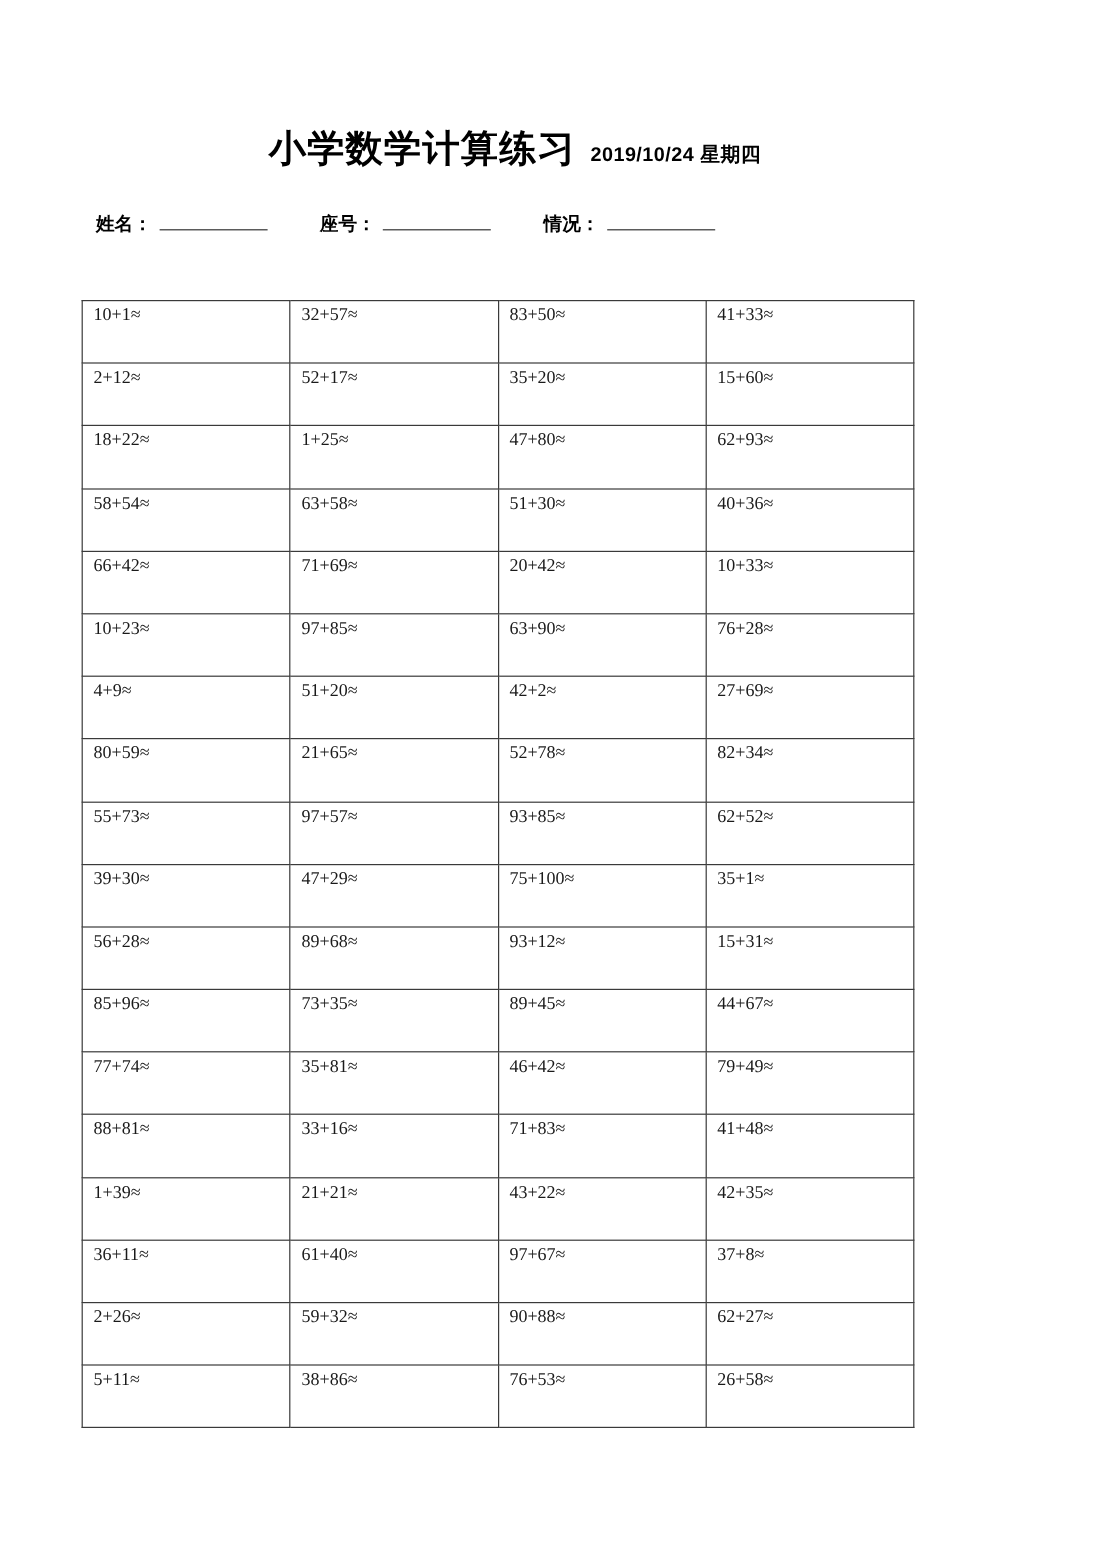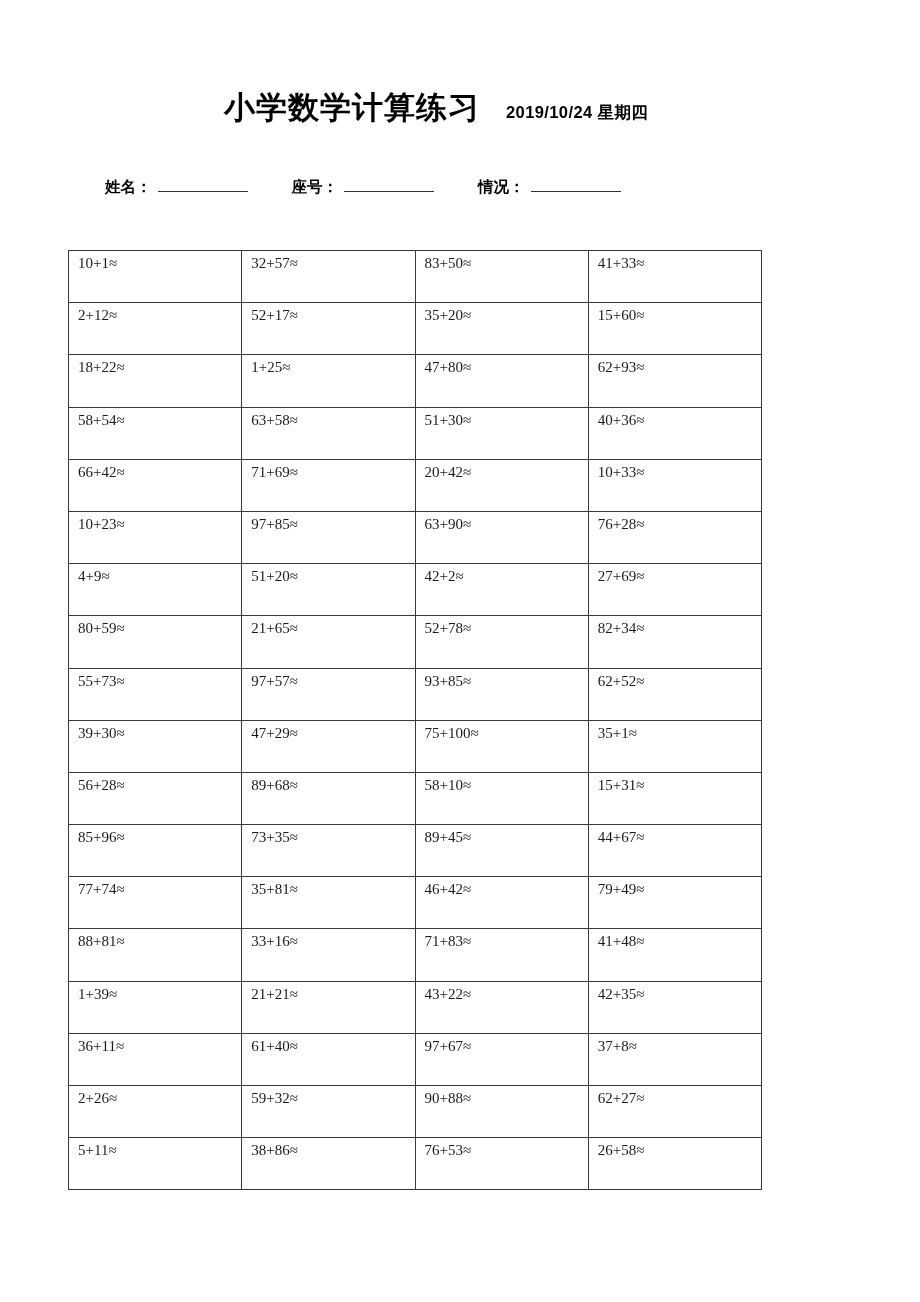--- a/index.html
+++ b/index.html
@@ -18,56 +18,56 @@
 
   .page {
     position: absolute;
     inset: 0;
   }
 
   
   .header-row {
     position: absolute;
     left: 0;
-    top: 92px;
+    top: 108px;
     width: 920px;
     height: 46px;
     display: flex;
     align-items: baseline;
     justify-content: flex-start;
     padding-left: 224px;
     box-sizing: border-box;
   }
   .doc-title {
     font-size: 31px;
     font-weight: bold;
     letter-spacing: 1px;
     line-height: 1;
     white-space: nowrap;
     font-family: "Liberation Serif", "DejaVu Serif", serif;
   }
   .doc-date {
     font-size: 16.5px;
     font-weight: bold;
-    margin-left: 26px;
+    margin-left: 12px;
     white-space: nowrap;
     letter-spacing: 0.4px;
     line-height: 1;
     font-family: "Liberation Sans", "DejaVu Sans", sans-serif;
   }
 
   
   .info-row {
     position: absolute;
     left: 0;
     top: 176px;
     width: 920px;
     height: 28px;
     box-sizing: border-box;
-    padding-left: 105px;
+    padding-left: 80px;
     display: flex;
     align-items: baseline;
   }
   .info-field {
     display: flex;
     align-items: baseline;
     white-space: nowrap;
   }
   .info-field + .info-field {
     margin-left: 44px;
@@ -196,21 +196,21 @@
         </tr>
         <tr>
           <td>39+30≈</td>
           <td>47+29≈</td>
           <td>75+100≈</td>
           <td>35+1≈</td>
         </tr>
         <tr>
           <td>56+28≈</td>
           <td>89+68≈</td>
-          <td>58+10≈</td>
+          <td>93+12≈</td>
           <td>15+31≈</td>
         </tr>
         <tr>
           <td>85+96≈</td>
           <td>73+35≈</td>
           <td>89+45≈</td>
           <td>44+67≈</td>
         </tr>
         <tr>
           <td>77+74≈</td>

